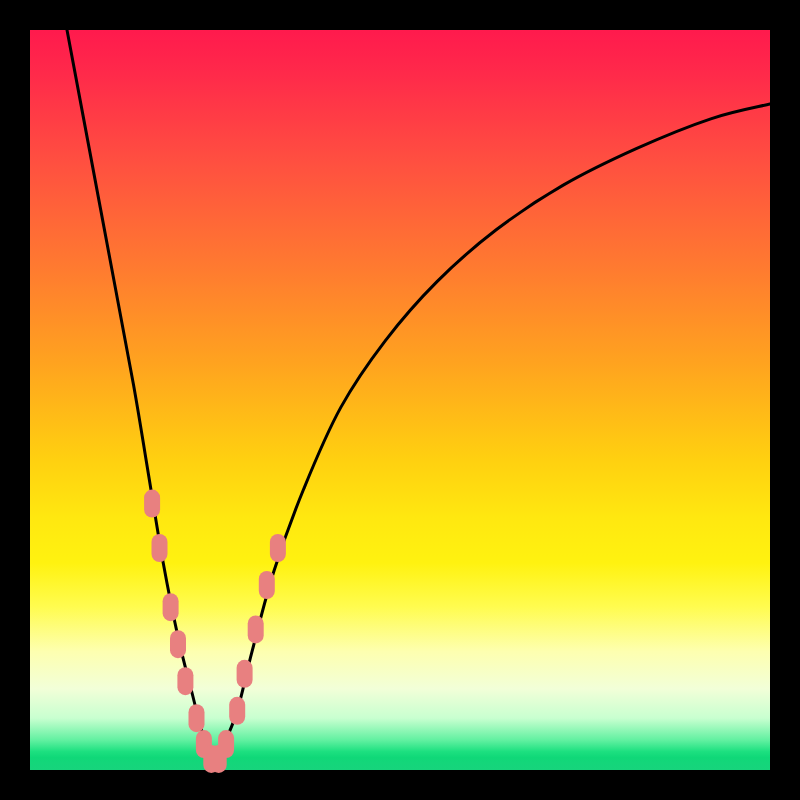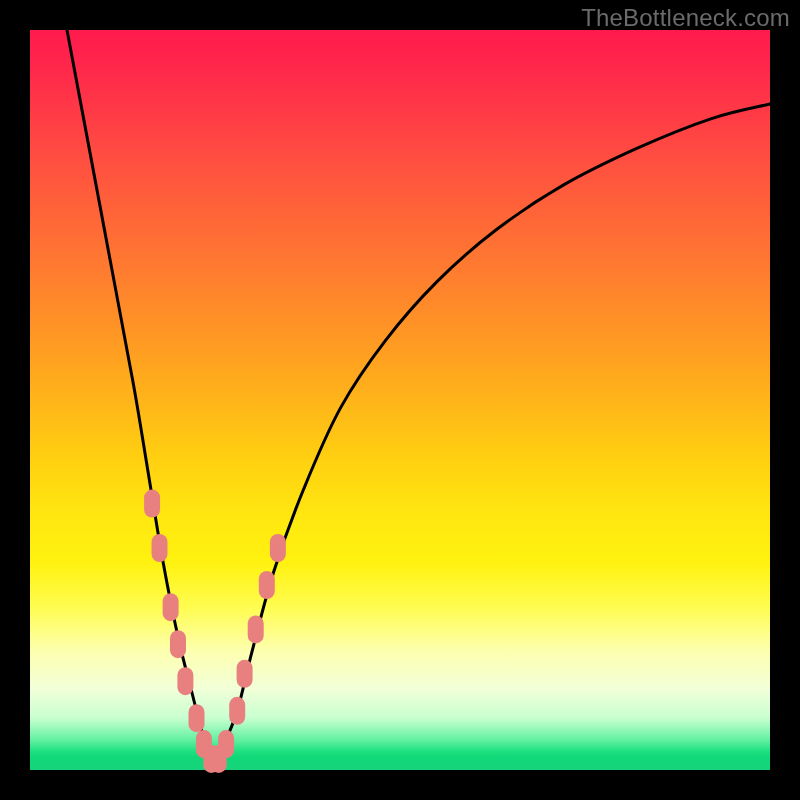--- a/index.html
+++ b/index.html
@@ -94,14 +94,13 @@
           <rect x="188.10000000000002" y="700.1" width="16" height="28" rx="8" ry="8" class="marker"></rect>
           <rect x="199.20000000000002" y="666.8" width="16" height="28" rx="8" ry="8" class="marker"></rect>
           <rect x="206.6" y="629.8" width="16" height="28" rx="8" ry="8" class="marker"></rect>
           <rect x="217.7" y="585.4" width="16" height="28" rx="8" ry="8" class="marker"></rect>
           <rect x="228.8" y="541" width="16" height="28" rx="8" ry="8" class="marker"></rect>
           <rect x="239.9" y="504" width="16" height="28" rx="8" ry="8" class="marker"></rect>
         </g>
     </svg>
   </div>
 
-  <div class="watermark">TheBottleneck.com</div>
 </div>
 
 </body></html>

